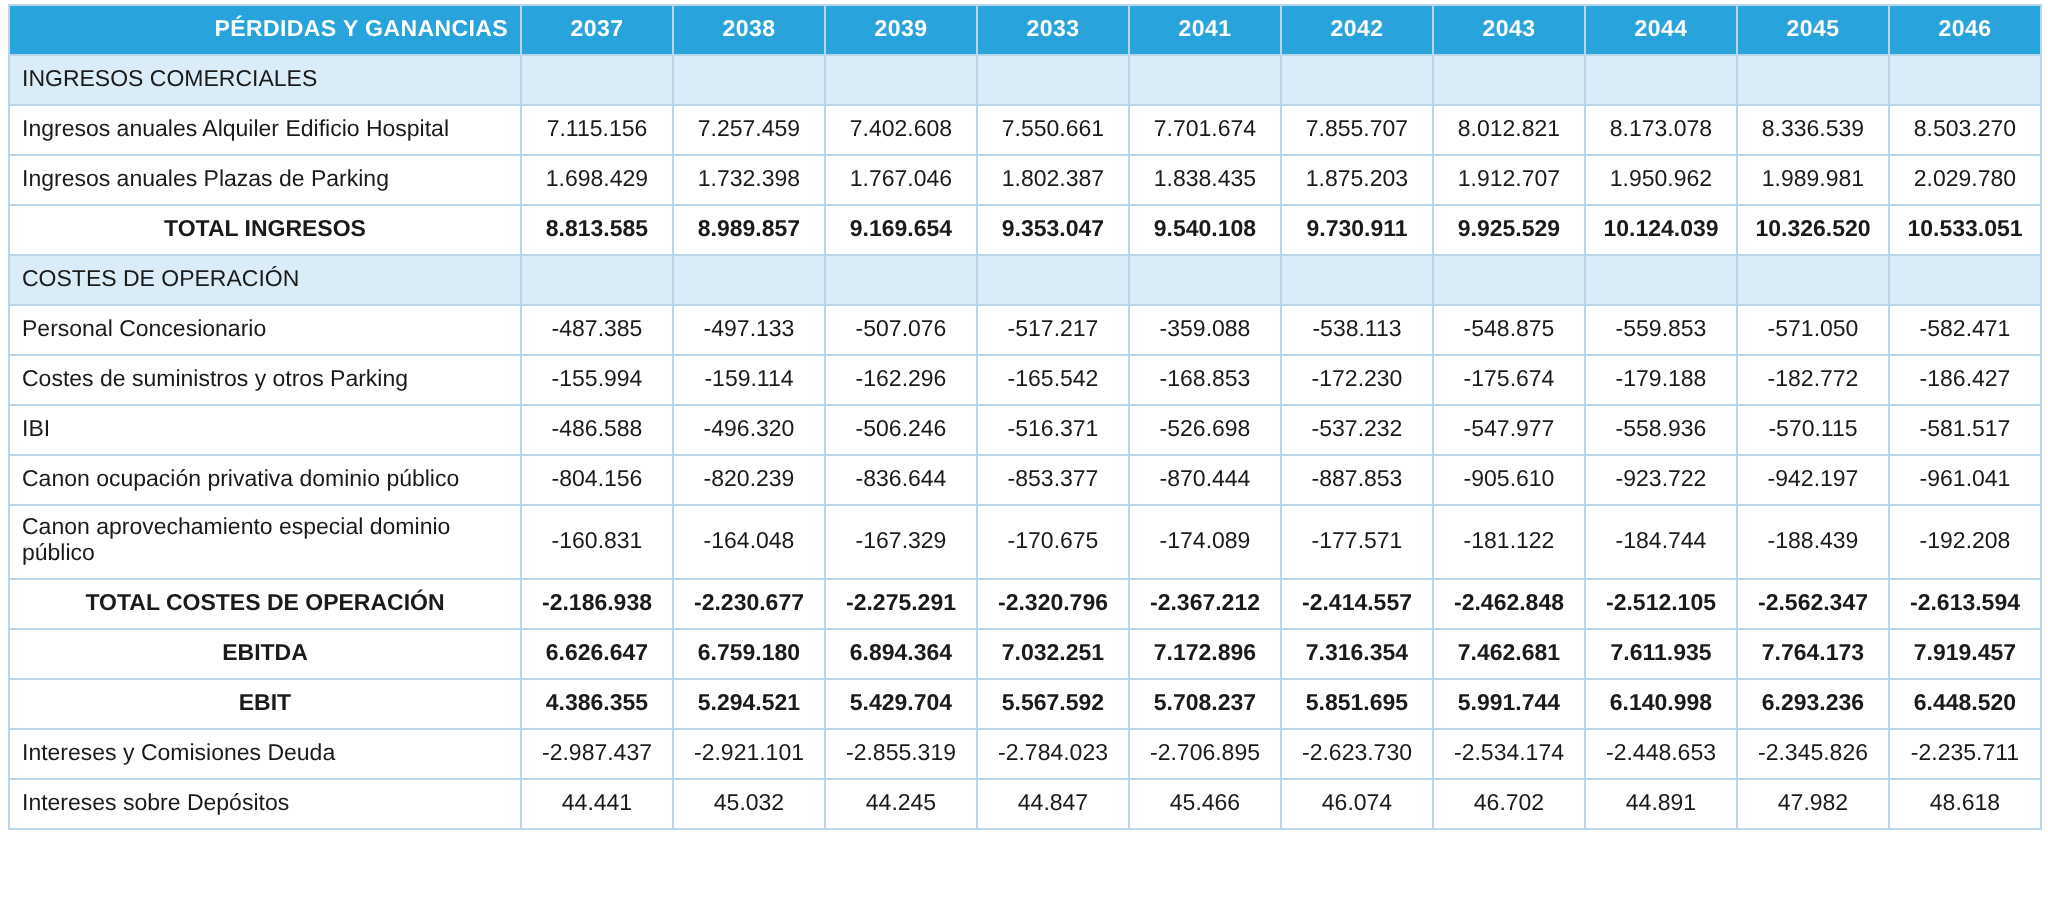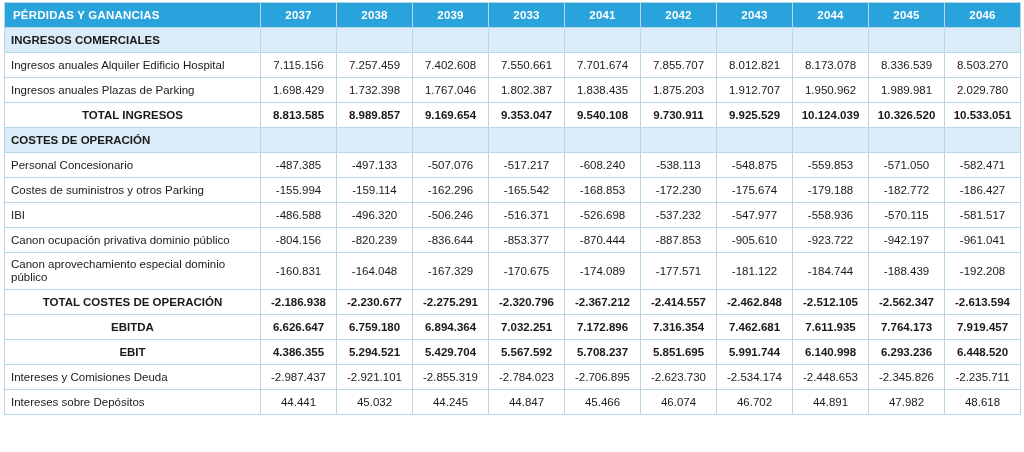--- a/index.html
+++ b/index.html
@@ -39,27 +39,27 @@
   thead th {
     background: #29a3dc;
     color: #ffffff;
     font-weight: bold;
     font-size: 11.5px;
     border: 1px solid #29a3dc;
     text-align: center;
     letter-spacing: 0.2px;
   }
   thead th.first {
-    text-align: left;
+    text-align: right;
     padding-left: 8px;
   }
   
   tr.section td {
     background: #d9ecf7;
-    font-weight: bold;
+    font-weight: normal;
     color: #1a1a1a;
   }
   tr.section td.num { }
   
   td.label {
     text-align: left;
   }
   td.num {
     text-align: center;
     font-variant-numeric: tabular-nums;
@@ -174,21 +174,21 @@
           <td class="num"></td>
           <td class="num"></td>
           <td class="num"></td>
         </tr>
         <tr class="">
           <td class="label">Personal Concesionario</td>
           <td class="num">-487.385</td>
           <td class="num">-497.133</td>
           <td class="num">-507.076</td>
           <td class="num">-517.217</td>
-          <td class="num">-608.240</td>
+          <td class="num">-359.088</td>
           <td class="num">-538.113</td>
           <td class="num">-548.875</td>
           <td class="num">-559.853</td>
           <td class="num">-571.050</td>
           <td class="num">-582.471</td>
         </tr>
         <tr class="">
           <td class="label">Costes de suministros y otros Parking</td>
           <td class="num">-155.994</td>
           <td class="num">-159.114</td>

